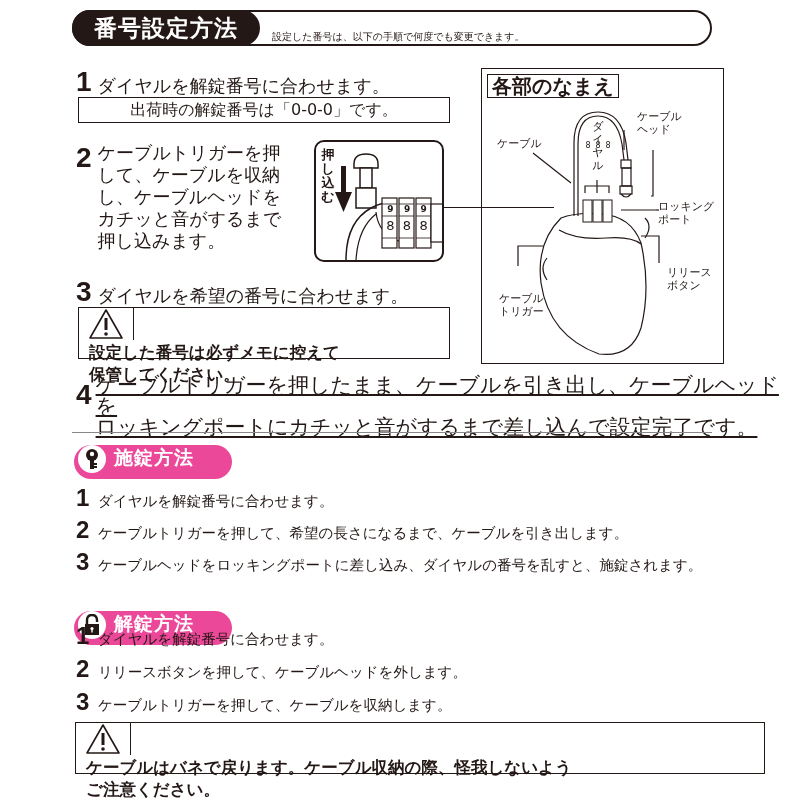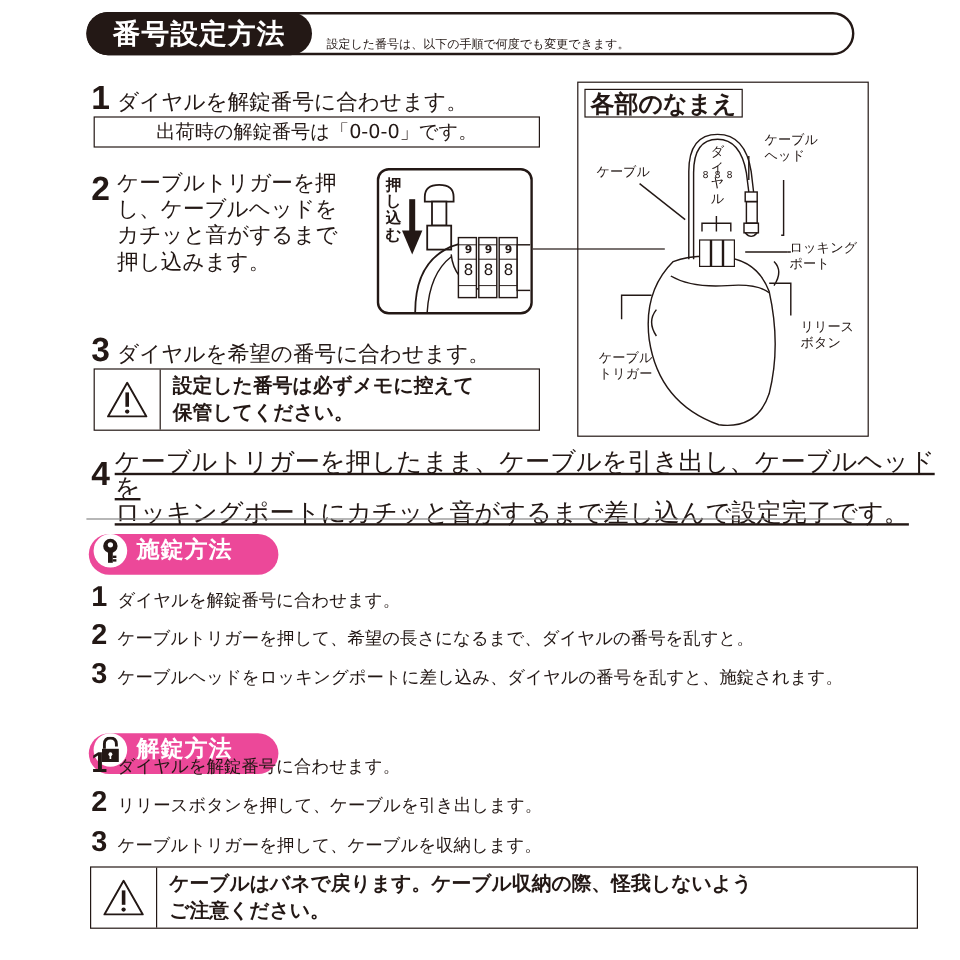--- a/index.html
+++ b/index.html
@@ -15,21 +15,21 @@
                 display: flex; align-items: center; justify-content: center; letter-spacing: 1px; }
   .title-desc { left: 272px; top: 18px; font-size: 10px; white-space: nowrap; margin-top: 12px; }
 
   .step-num { font-family: "Liberation Sans", sans-serif; font-weight: bold; font-size: 28px; line-height: 28px; }
   .step-text { font-size: 17px; line-height: 21px; }
 
   .info-box { left: 78px; top: 97px; width: 372px; height: 26px; border: 1.5px solid #231815;
               box-sizing: border-box; display: flex; align-items: center; justify-content: center;
               font-size: 16px; }
 
-  .warn-box { border: 1.5px solid #231815; box-sizing: border-box; display: flex; }
+  .warn-box { border: 1.5px solid #231815; box-sizing: border-box; display: flex; flex-direction: column; }
   .warn-icon-cell { width: 54px; border-right: 1.5px solid #231815; display: flex; align-items: center; justify-content: center; }
   .warn-text { padding: 2px 10px; font-size: 16.5px; font-weight: bold; line-height: 22px; display: flex; align-items: center; }
 
   .diagram-box { left: 481px; top: 68px; width: 243px; height: 296px; border: 1.5px solid #231815; box-sizing: border-box; }
   .diagram-title { left: 487px; top: 74px; border: 1.5px solid #231815; padding: 0 4px; font-size: 20px; font-weight: bold; line-height: 22px; }
   .lbl { font-size: 11px; line-height: 13px; white-space: nowrap; }
 
   .inset { left: 314px; top: 140px; width: 130px; height: 122px; border: 2px solid #231815; border-radius: 10px; box-sizing: border-box; background: #fff; overflow: hidden; }
 
   .divider { left: 72px; top: 432px; width: 640px; height: 0; border-top: 1.5px solid #888; }
@@ -53,20 +53,21 @@
 <div class="abs" style="left:76px; top:68px; display:flex; align-items:flex-end;">
   <span class="step-num">1</span>
   <span class="step-text" style="margin-left:6px; font-size:18px;">ダイヤルを解錠番号に合わせます。</span>
 </div>
 <div class="abs info-box">出荷時の解錠番号は「0-0-0」です。</div>
 
 <div class="abs" style="left:76px; top:142px; display:flex;">
   <span class="step-num" style="margin-top:2px;">2</span>
   <div style="margin-left:6px; font-size:18px; line-height:22px;">
     <div>ケーブルトリガーを押</div>
+    <div>して、ケーブルを収納</div>
     <div>し、ケーブルヘッドを</div>
     <div>カチッと音がするまで</div>
     <div>押し込みます。</div>
   </div>
 </div>
 
 <div class="abs inset">
   <div class="abs" style="left:4px; top:6px; font-size:13px; font-weight:bold; line-height:14px; text-align:center; width:16px;">
     <div>押</div>
     <div>し</div>
@@ -228,21 +229,21 @@
   </div>
   <span class="lbltxt">施錠方法</span>
 </div>
 <div class="abs" style="left:76px; top:486px;">
   <div class="sub-step" style="margin-bottom:8px;">
     <span class="step-num">1</span>
     <span class="step-text">ダイヤルを解錠番号に合わせます。</span>
   </div>
   <div class="sub-step" style="margin-bottom:8px;">
     <span class="step-num">2</span>
-    <span class="step-text">ケーブルトリガーを押して、希望の長さになるまで、ダイヤルの番号を乱すと。</span>
+    <span class="step-text">ケーブルトリガーを押して、希望の長さになるまで、ケーブルを引き出します。</span>
   </div>
   <div class="sub-step">
     <span class="step-num">3</span>
     <span class="step-text">ケーブルヘッドをロッキングポートに差し込み、ダイヤルの番号を乱すと、施錠されます。</span>
   </div>
 </div>
 
 <div class="abs section-pill" style="left:74px; top:583px; width:158px;margin-top:28px;">
   <div class="ico">
     <svg width="18" height="22" viewBox="0 0 18 22">
@@ -254,21 +255,21 @@
   </div>
   <span class="lbltxt">解錠方法</span>
 </div>
 <div class="abs" style="left:76px; top:624px;">
   <div class="sub-step" style="margin-bottom:9px;">
     <span class="step-num">1</span>
     <span class="step-text">ダイヤルを解錠番号に合わせます。</span>
   </div>
   <div class="sub-step" style="margin-bottom:9px;">
     <span class="step-num">2</span>
-    <span class="step-text">リリースボタンを押して、ケーブルを引き出します。</span>
+    <span class="step-text">リリースボタンを押して、ケーブルヘッドを外します。</span>
   </div>
   <div class="sub-step">
     <span class="step-num">3</span>
     <span class="step-text">ケーブルトリガーを押して、ケーブルを収納します。</span>
   </div>
 </div>
 
 <div class="abs warn-box" style="left:75px; top:722px; width:690px; height:52px;">
   <div class="warn-icon-cell">
     <svg width="36" height="32" viewBox="0 0 36 32">

